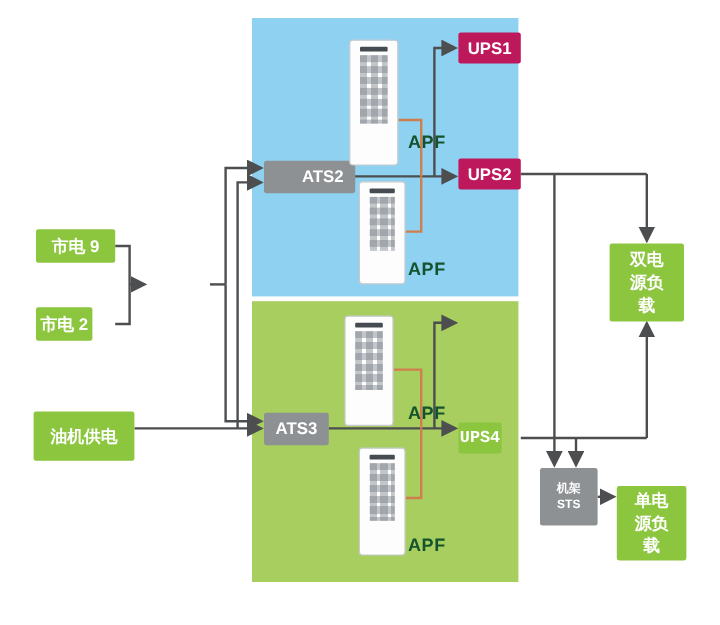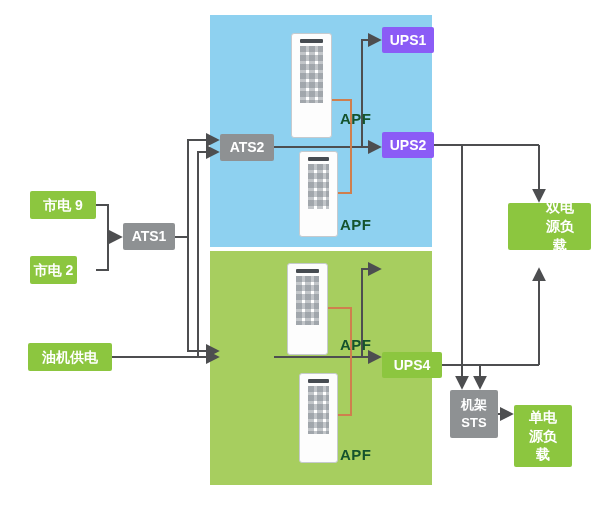--- a/index.html
+++ b/index.html
@@ -12,35 +12,35 @@
   #zone-green{left:210px;top:251px;width:222px;height:234px;background:#a7ce5f;}
 
   svg.lines{position:absolute;left:0;top:0;z-index:2;pointer-events:none;}
 
   .box{
     position:absolute;z-index:3;display:flex;align-items:center;justify-content:center;
     color:#ffffff;font-weight:bold;font-size:14px;text-align:center;border-radius:2px;
     line-height:1.35;white-space:pre-line;
   }
   .box.green{background:#8cc63f;}
-  .box.blue{background:#8b5cf6;}
+  .box.blue{background:#be185d;}
   .box.gray{background:#8e9193;}
 
   #box-mains1{left:30px;top:191px;width:66px;height:28px;}
   #box-mains2{left:30px;top:256px;width:47px;height:28px;}
-  #box-generator{left:28px;top:343px;width:84px;height:28px;}
+  #box-generator{left:28px;top:343px;width:84px;height:41px;}
   #box-ats1{left:123px;top:223px;width:52px;height:27px;}
-  #box-ats2{left:220px;top:134px;width:54px;height:27px;}
+  #box-ats2{left:220px;top:134px;width:54px;height:27px;padding-left:22px;}
   #box-ats3{left:220px;top:344px;width:54px;height:27px;}
   #box-ups1{left:382px;top:27px;width:52px;height:26px;}
   #box-ups2{left:382px;top:132px;width:52px;height:26px;text-align:center;}
   #box-ups3{left:382px;top:256px;width:52px;height:26px;}
-  #box-ups4{left:382px;top:352px;width:60px;height:26px;}
-  #box-dual-load{left:508px;top:203px;width:62px;height:47px;padding-left:21px;}
-  #box-rack-sts{left:450px;top:390px;width:48px;height:48px;font-size:13px;}
+  #box-ups4{left:382px;top:352px;width:36px;height:26px;font-family:Liberation Mono, monospace;}
+  #box-dual-load{left:508px;top:203px;width:62px;height:65px;}
+  #box-rack-sts{left:450px;top:390px;width:48px;height:48px;font-size:10px;}
   #box-single-load{left:514px;top:389px;width:58px;height:62px;margin-top:16px;}
 
   .cabinet{
     position:absolute;z-index:3;background:#fdfdfd;border:1px solid #c6cace;border-radius:3px;
     display:flex;flex-direction:column;gap:3px;padding:5px 4px 6px;box-sizing:border-box;
   }
   .cab-screen{height:4px;background:#464b51;border-radius:1px;margin:0 4px;}
   .cab-vents{
     flex:0 0 62%;margin:0 4px;background-color:#ffffff;
     background-image:
@@ -100,22 +100,22 @@
       <path d="M338,193 H351 V147"></path>
       <path d="M328,308 H351 V357"></path>
       <path d="M338,415 H351 V357"></path>
     </g>
   </svg>
 
   <div id="box-mains1" class="box green">市电 9</div>
   <div id="box-mains2" class="box green">市电 2</div>
   <div id="box-generator" class="box green">油机供电</div>
 
-  <div id="box-ats1" class="box gray">ATS1</div>
   <div id="box-ats2" class="box gray">ATS2</div>
+  <div id="box-ats3" class="box gray">ATS3</div>
 
   <div id="box-ups1" class="box blue">UPS1</div>
   <div id="box-ups2" class="box blue">UPS2</div>
   <div id="box-ups4" class="box green">UPS4</div>
 
   <div id="box-dual-load" class="box green">双电
 源负
 载</div>
   <div id="box-rack-sts" class="box gray">机架
 STS</div>

